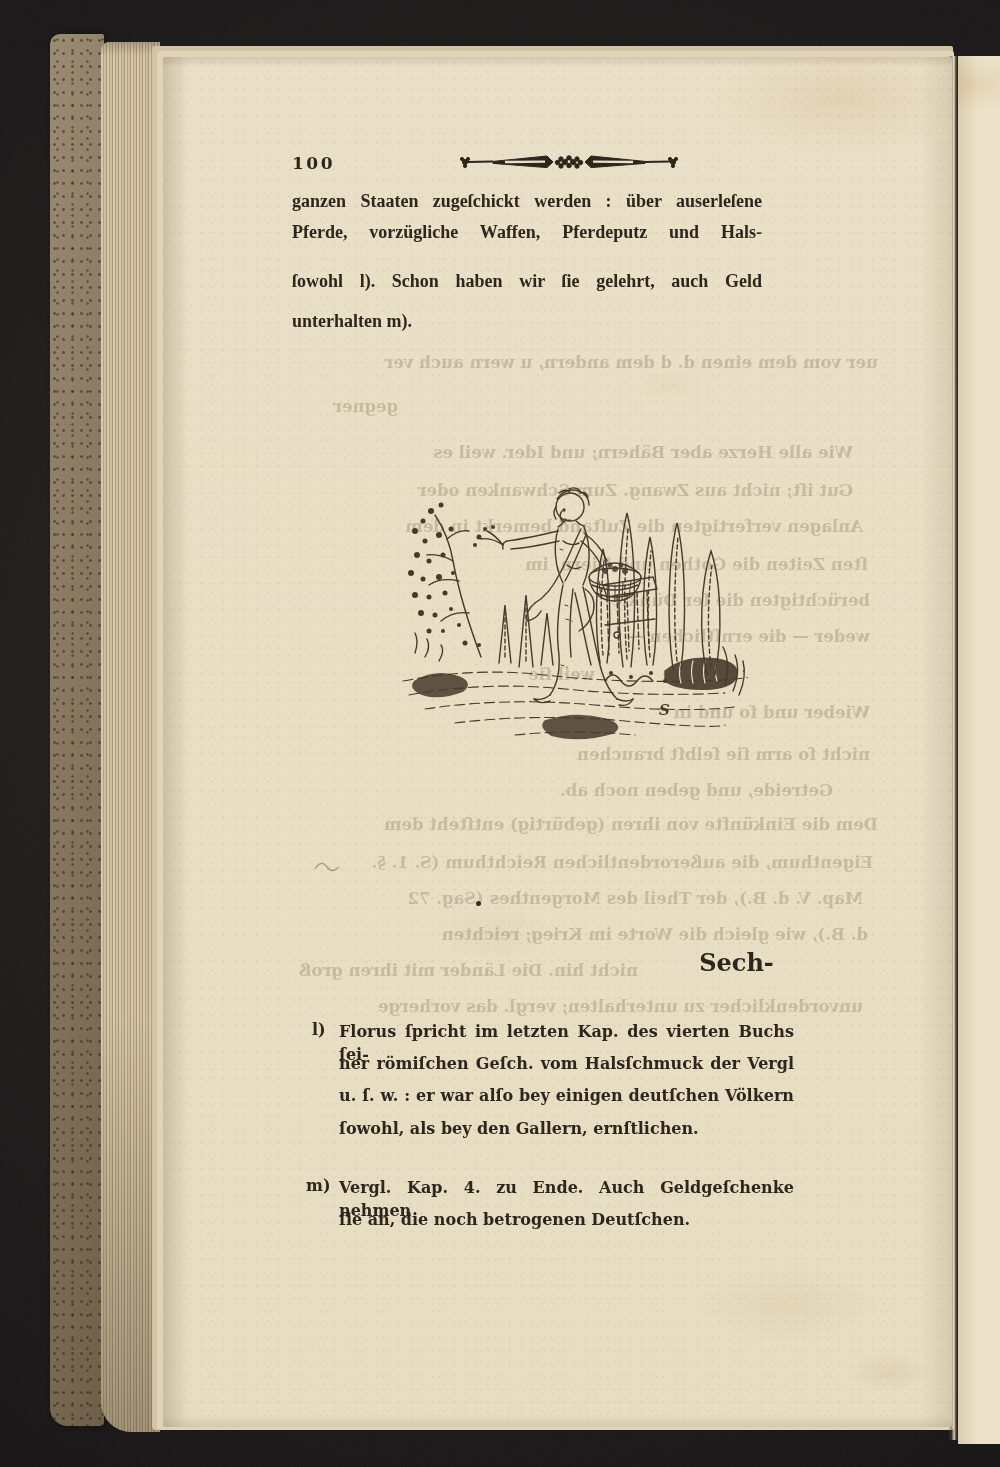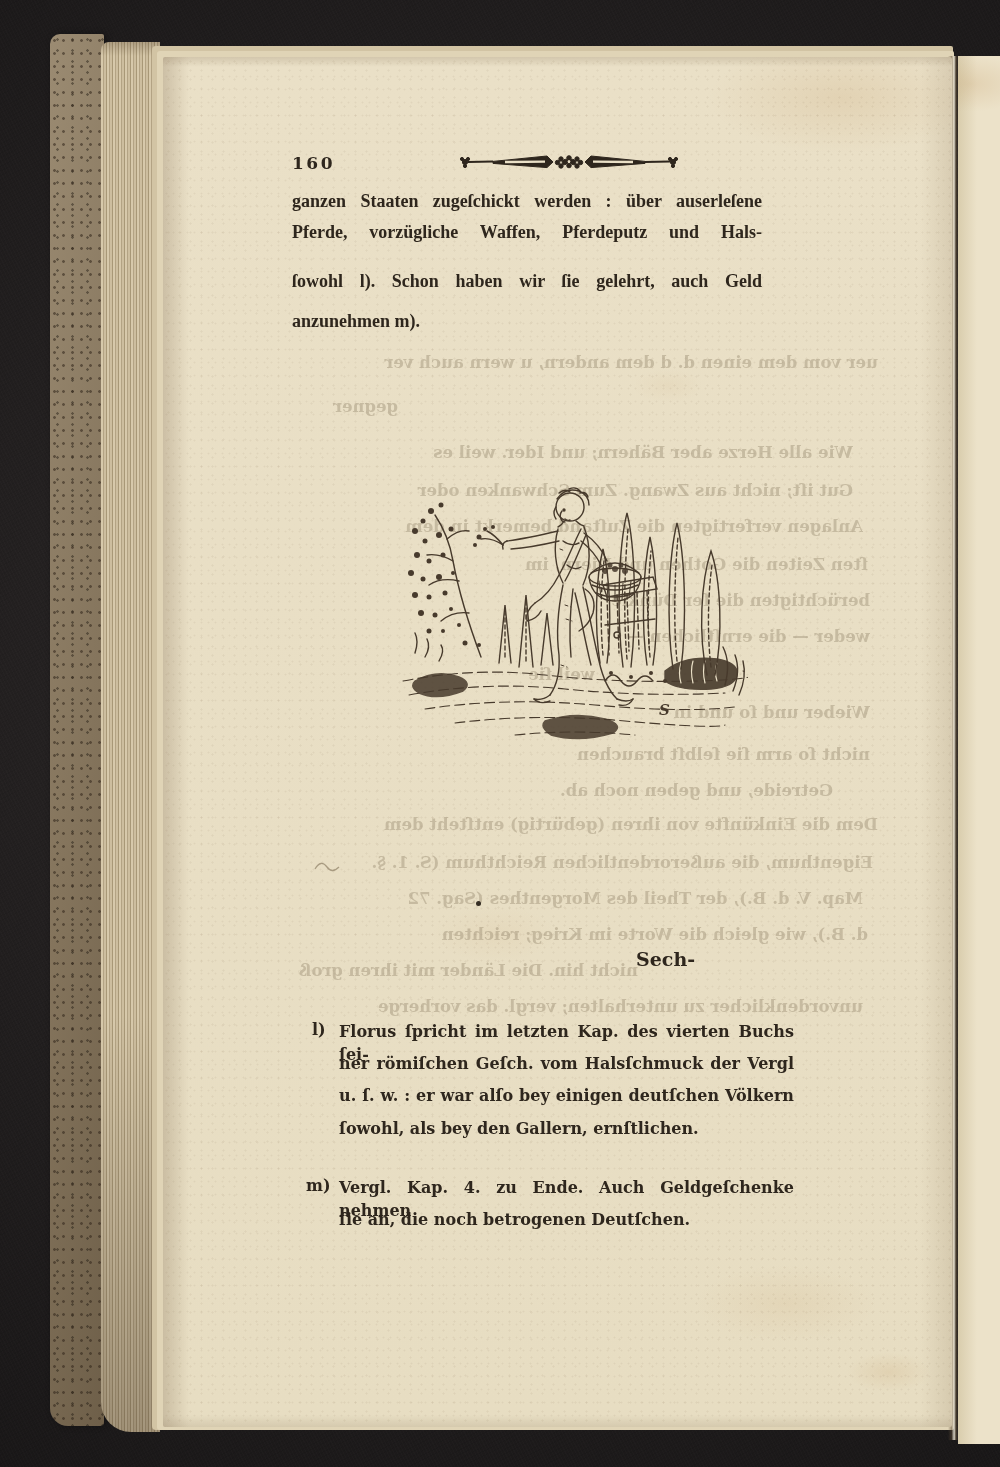--- a/index.html
+++ b/index.html
@@ -46,21 +46,21 @@
   .sliver{position:absolute;left:958px;top:56px;width:42px;height:1388px;
     background:
       radial-gradient(80px 40px at 30% 2%, rgba(186,142,84,.2), transparent 70%),
       linear-gradient(90deg,#d9cdad,#ece2c9 45%);}
   .txt{position:absolute;font-weight:700;color:#2e261d;white-space:nowrap;}
   .body-ln{left:129px;width:470px;font-size:18px;line-height:26px;font-family:Liberation Serif, serif;}
   .just{white-space:normal;text-align:justify;text-align-last:justify;}
   .fn-ln{left:176px;width:455px;font-size:16px;line-height:23px;}
   .fn-marker{font-size:16px;}
   .pageno{left:129px;top:96px;font-size:17px;letter-spacing:2.5px;}
-  .catchword{left:473px;top:891px;width:155px;text-align:left;font-size:19px;}
+  .catchword{left:496px;top:891px;width:155px;text-align:center;font-size:24px;}
   .bt{position:absolute;font-weight:700;font-size:16.5px;color:#94866c;opacity:.40;
     filter:blur(.7px);transform:scaleX(-1);white-space:nowrap;overflow:hidden;}
   .ornament{position:absolute;left:296px;top:88px;width:220px;height:34px;color:#2e261d;}
   .woodcut{position:absolute;left:232px;top:428px;width:353px;height:255px;color:#473a2c;}
   .inkdot{position:absolute;left:313px;top:844px;width:5px;height:5px;border-radius:50%;background:#241c14;opacity:.9;}
   .squiggle{position:absolute;left:150px;top:802px;width:30px;height:16px;opacity:.5;}
 </style>
 </head>
 <body>
 
@@ -89,21 +89,21 @@
       <div class="bt" style="top:688px;left:132px;width:575px">nicht ſo arm ſie ſelbſt brauchen</div>
       <div class="bt" style="top:724px;left:150px;width:520px">Getreide, und geben noch ab.</div>
       <div class="bt" style="top:758px;left:140px;width:575px">Dem die Einkünfte von ihren (gebürtig) entſteht dem</div>
       <div class="bt" style="top:796px;left:140px;width:570px">Eigenthum, die außerordentlichen Reichthum (S. 1. §.</div>
       <div class="bt" style="top:832px;left:140px;width:560px">Map. V. d. B.), der Theil des Morgenthes (Sag. 72</div>
       <div class="bt" style="top:868px;left:140px;width:565px">d. B.), wie gleich die Worte im Krieg; reichten</div>
       <div class="bt" style="top:904px;left:135px;width:340px">nicht hin. Die Länder mit ihren großen Welche</div>
       <div class="bt" style="top:940px;left:135px;width:565px">unvordenklicher zu unterhalten; vergl. das vorherge</div>
     </div>
 
-    <div class="txt pageno">160</div>
+    <div class="txt pageno">100</div>
 
     <svg class="ornament" viewBox="0 0 220 34">
       <g fill="currentColor" stroke="currentColor">
         <circle cx="6" cy="17" r="2.6"></circle>
           <circle cx="3" cy="14" r="1.6"></circle>
           <circle cx="9" cy="14" r="1.6"></circle>
           <circle cx="6" cy="21" r="1.6"></circle>
         <line x1="9" y1="17" x2="34" y2="16.4" stroke-width="2"></line>
         <path d="M34 16.4 L88 11 L94 17 L88 22.6 L34 18.4 Z"></path>
         <line x1="46" y1="17" x2="86" y2="16.6" stroke="#eae0c7" stroke-width="2.4"></line>
@@ -129,21 +129,21 @@
           <circle cx="211" cy="14" r="1.6"></circle>
           <circle cx="217" cy="14" r="1.6"></circle>
           <circle cx="214" cy="21" r="1.6"></circle>
       </g>
     </svg>
 
     <div>
       <div class="txt body-ln just" style="top:131px">ganzen Staaten zugeſchickt werden : über auserleſene</div>
       <div class="txt body-ln just" style="top:162px">Pferde, vorzügliche Waffen, Pferdeputz und Hals-</div>
       <div class="txt body-ln just" style="top:211px">ſowohl l). Schon haben wir ſie gelehrt, auch Geld</div>
-      <div class="txt body-ln" style="top:251px">anzunehmen m).</div>
+      <div class="txt body-ln" style="top:251px">unterhalten m).</div>
     </div>
 
     <svg class="woodcut" viewBox="0 0 353 255">
       <g stroke="currentColor" fill="none" stroke-width="1.4" stroke-linecap="round">
 
         <g stroke-width="1.1" stroke-dasharray="10 5">
           <path d="M8 196 Q80 182 150 190 T300 196 T348 186"></path>
           <path d="M14 210 Q90 196 170 204 T330 208"></path>
           <path d="M30 224 Q110 212 200 220 T340 222"></path>
           <path d="M60 238 Q140 228 230 236 T330 240"></path>

